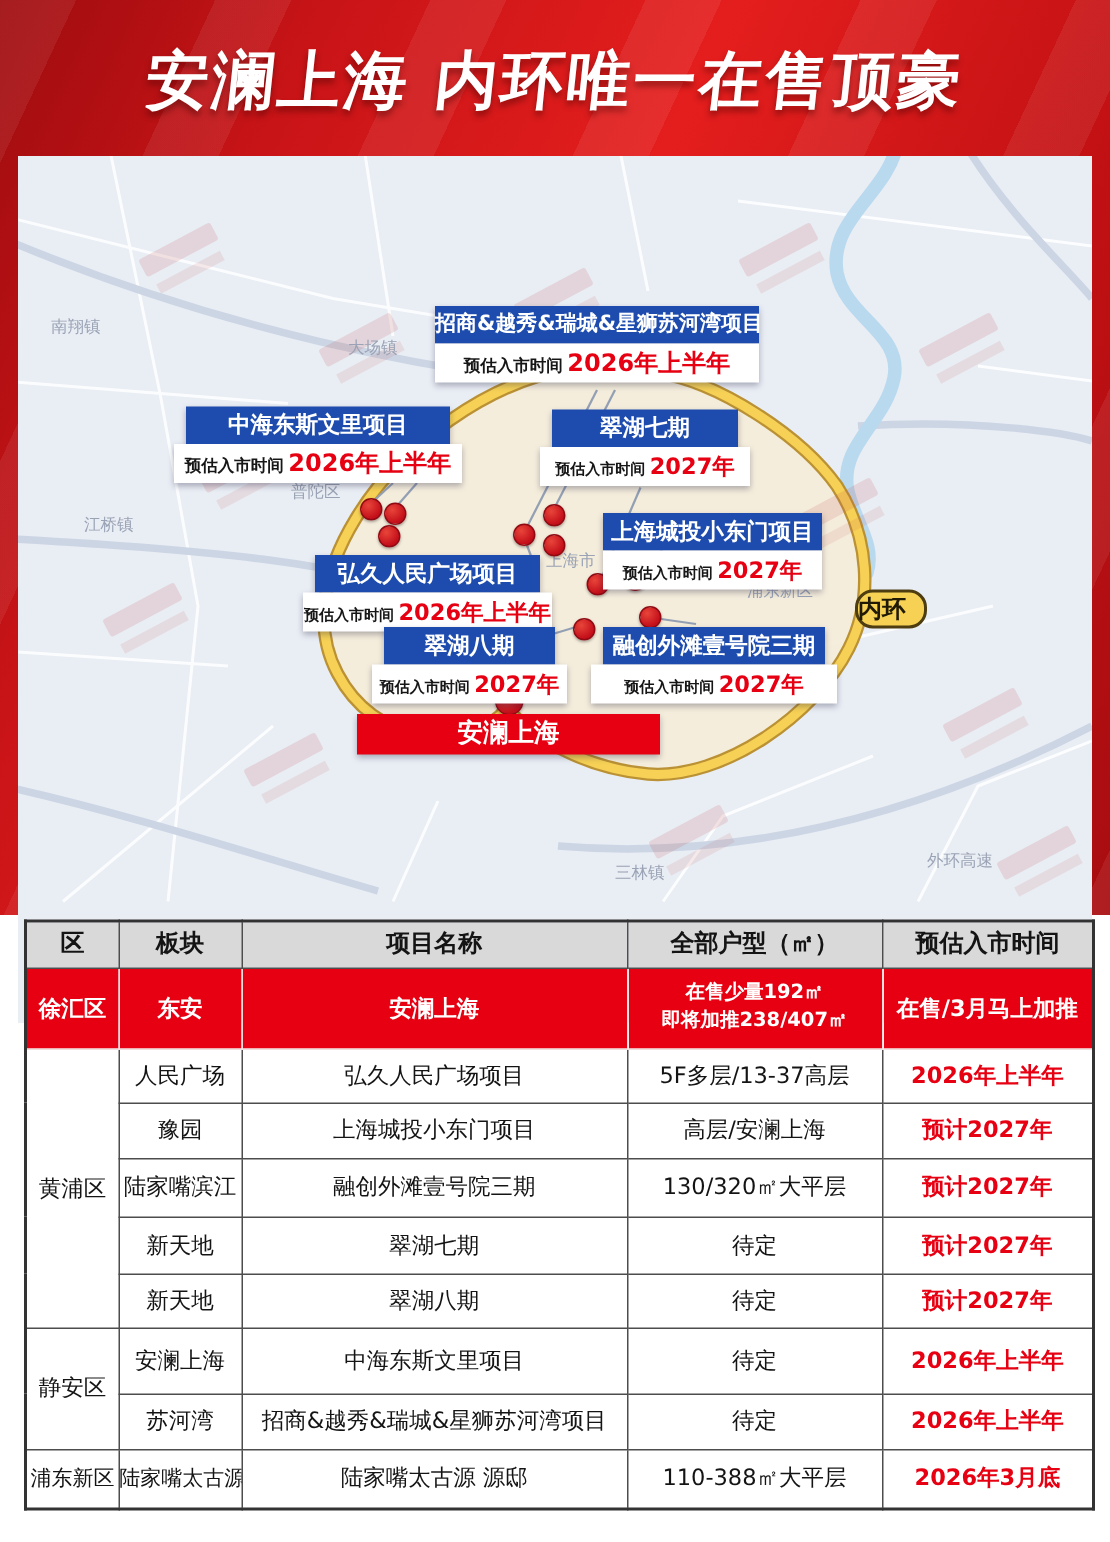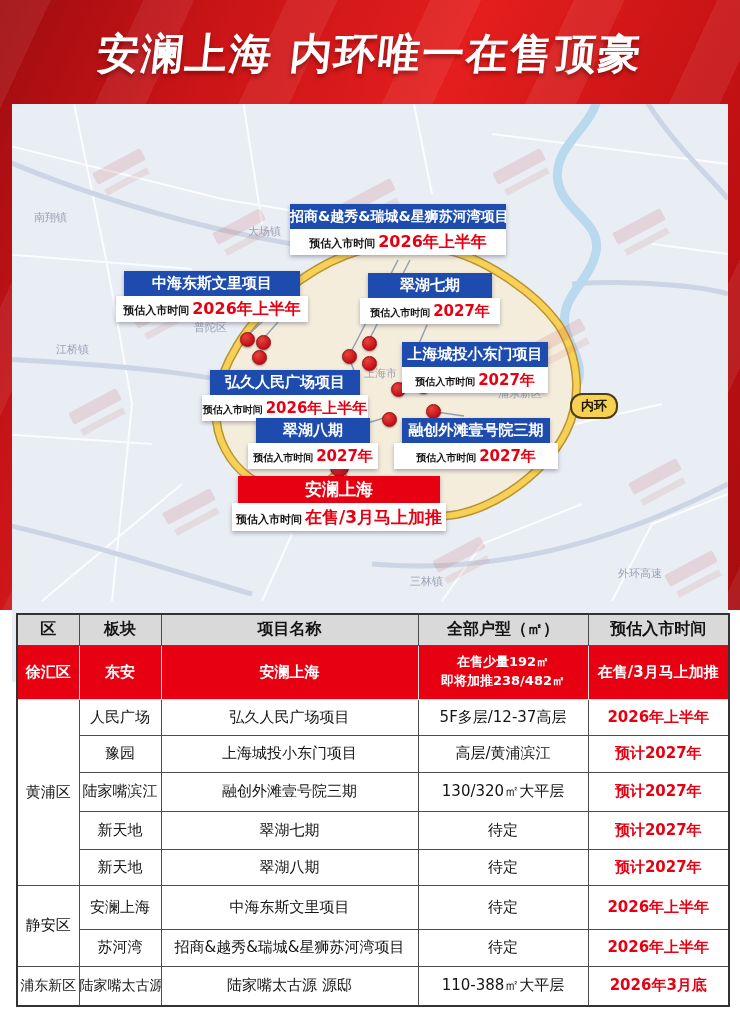--- a/index.html
+++ b/index.html
@@ -31,21 +31,21 @@
   .sub-prefix{font-size:11px;font-weight:bold;color:#161616;margin-right:3px;}
   .sub-time{font-size:16px;font-weight:900;color:#e60012;}
 
   .dot{position:absolute;width:13px;height:13px;border-radius:50%;z-index:5;
        background:radial-gradient(circle at 35% 30%,#e8453a,#c40f1a 70%);
        border:1px solid #8f0a12;box-shadow:0 1px 2px rgba(0,0,0,.35);}
   .dot.pin{width:17px;height:17px;z-index:6;}
 
   .ring-badge{position:absolute;left:558px;top:289px;width:44px;height:22px;z-index:6;
        background:#f7d154;border:2px solid #4d3d10;border-radius:12px;
-       color:#201a05;font-size:13px;font-weight:900;text-align:center;line-height:21px;}
+       color:#201a05;font-size:16px;font-weight:900;line-height:21px;}
 
   .tagline{position:absolute;left:0;top:440px;width:716px;text-align:center;z-index:7;
        color:#e60012;font-size:29px;font-weight:900;letter-spacing:1px;white-space:nowrap;}
 
   
   .info-table{position:absolute;left:16px;top:613px;width:712px;border-collapse:collapse;
        table-layout:fixed;font-size:15px;color:#141414;z-index:3;border:2px solid #333;}
   .info-table th,.info-table td{border:1px solid #4d4d4d;text-align:center;vertical-align:middle;
        padding:0;overflow:hidden;white-space:nowrap;}
   .info-table th{background:#d9d9d9;font-size:16px;font-weight:bold;}
@@ -115,21 +115,21 @@
     <div class="wm" style="left:600px;top:116px"></div>
     <div class="wm" style="left:56px;top:296px"></div>
     <div class="wm" style="left:150px;top:396px"></div>
     <div class="wm" style="left:520px;top:226px"></div>
     <div class="wm" style="left:616px;top:366px"></div>
     <div class="wm" style="left:652px;top:458px"></div>
     <div class="wm" style="left:420px;top:444px"></div>
     <div class="wm" style="left:120px;top:200px"></div>
 
     <span class="district" style="left:22px;top:106px">南翔镇</span>
-    <span class="district" style="left:236px;top:120px">大场镇</span>
+    <span class="district" style="left:220px;top:120px">大场镇</span>
     <span class="district" style="left:44px;top:238px">江桥镇</span>
     <span class="district" style="left:182px;top:216px">普陀区</span>
     <span class="district" style="left:352px;top:262px">上海市</span>
     <span class="district" style="left:486px;top:282px">浦东新区</span>
     <span class="district" style="left:398px;top:470px">三林镇</span>
     <span class="district" style="left:606px;top:462px">外环高速</span>
 
     <div class="dot" style="left:228px;top:228px"></div>
     <div class="dot" style="left:244px;top:231px"></div>
     <div class="dot" style="left:240px;top:246px"></div>
@@ -188,23 +188,20 @@
 
     <div class="map-label wide-sub" style="left:390px;top:314px;width:148px">
       <div class="label-head">融创外滩壹号院三期</div>
       <div class="label-sub">
         <span class="sub-prefix" style="font-size:10px">预估入市时间</span><span class="sub-time" style="font-size:15px">2027年</span>
       </div>
     </div>
 
     <div class="map-label" style="left:226px;top:372px;width:202px">
       <div class="label-head red" style="font-size:17px;height:27px;line-height:27px">安澜上海</div>
-      <div class="label-sub" style="height:28px;line-height:28px;margin:0 -6px">
-        <span class="sub-prefix">预估入市时间</span><span class="sub-time" style="font-size:17px">在售/3月马上加推</span>
-      </div>
     </div>
 
   </div>
 
   <table class="info-table">
     <colgroup>
         <col style="width:62px">
         <col style="width:82px">
         <col style="width:257px">
         <col style="width:170px">
@@ -217,35 +214,35 @@
       <th>项目名称</th>
       <th>全部户型（㎡）</th>
       <th>预估入市时间</th>
     </tr>
     <tr class="row-red" style="height:54px">
       <td>徐汇区</td>
       <td>东安</td>
       <td>安澜上海</td>
       <td>
         <div class="units-two">在售少量192㎡</div>
-        <div class="units-two">即将加推238/482㎡</div>
+        <div class="units-two">即将加推238/407㎡</div>
       </td>
       <td>在售/3月马上加推</td>
     </tr>
     <tr style="height:36px">
       <td rowspan="5">黄浦区</td>
       <td>人民广场</td>
       <td>弘久人民广场项目</td>
-      <td>5F多层/12-37高层</td>
+      <td>5F多层/13-37高层</td>
       <td class="time-red">2026年上半年</td>
     </tr>
     <tr style="height:37px">
       <td>豫园</td>
       <td>上海城投小东门项目</td>
-      <td>高层/黄浦滨江</td>
+      <td>高层/安澜上海</td>
       <td class="time-red">预计2027年</td>
     </tr>
     <tr style="height:39px">
       <td>陆家嘴滨江</td>
       <td>融创外滩壹号院三期</td>
       <td>130/320㎡大平层</td>
       <td class="time-red">预计2027年</td>
     </tr>
     <tr style="height:38px">
       <td>新天地</td>

